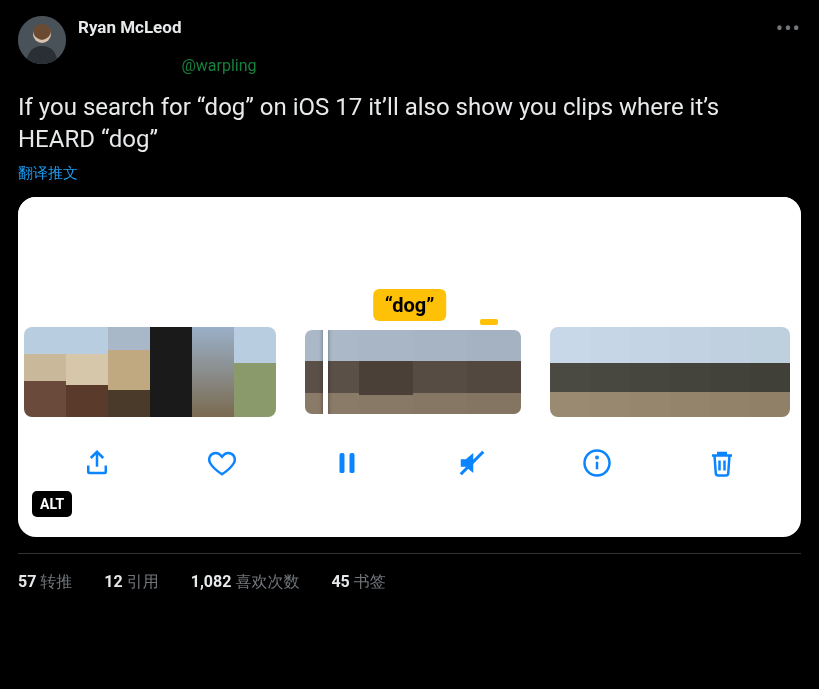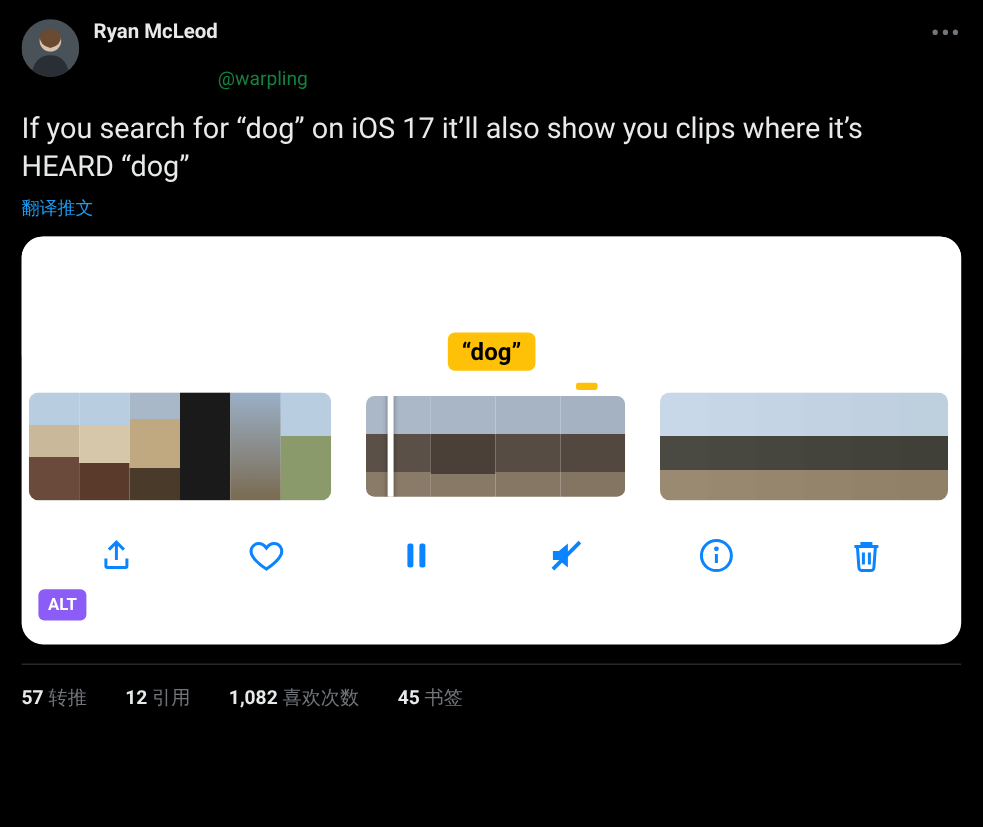--- a/index.html
+++ b/index.html
@@ -73,21 +73,21 @@
     height: 340px;
   }
   .media-top {
     height: 100px;
     background: #fff;
     position: relative;
   }
   .dog-label {
     position: absolute;
     left: 50%;
-    top: 80px;
+    top: 92px;
     transform: translateX(-50%);
     background: #ffc107;
     color: #000;
     font-weight: 700;
     font-size: 20px;
     padding: 4px 12px;
     border-radius: 6px;
   }
   .dog-tick {
     position: absolute;
@@ -145,21 +145,21 @@
     align-items: center;
     justify-content: center;
     width: 40px;
     height: 40px;
   }
   .tool svg { width: 30px; height: 30px; stroke: #0a84ff; fill: none; stroke-width: 2; }
   .alt-badge {
     position: absolute;
     left: 14px;
     bottom: 20px;
-    background: #8b5cf6;
+    background: #000000;
     color: #fff;
     font-weight: 700;
     font-size: 14px;
     padding: 5px 8px;
     border-radius: 5px;
   }
   .meta {
     margin-top: 16px;
     font-size: 16px;
     color: #71767b;

